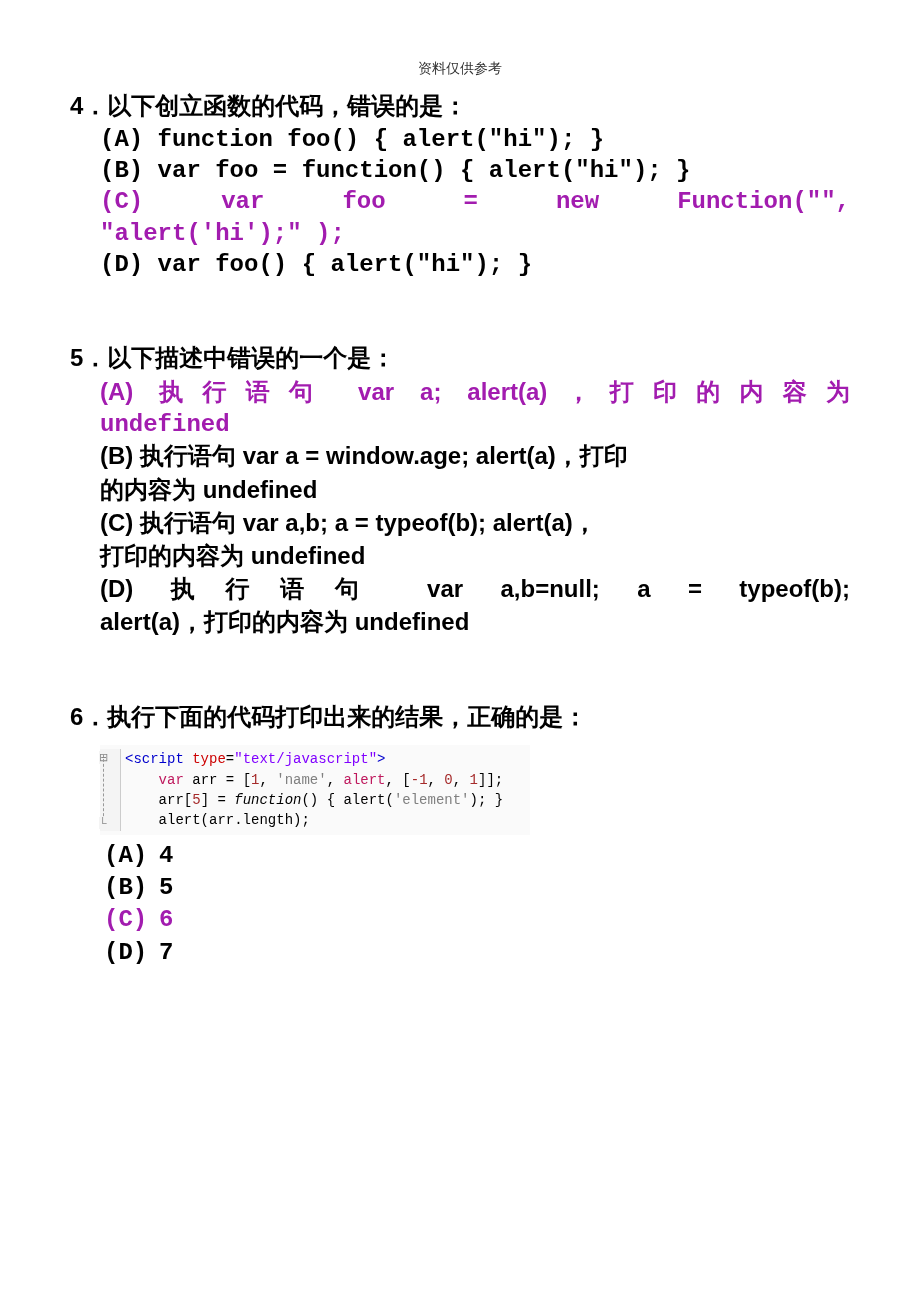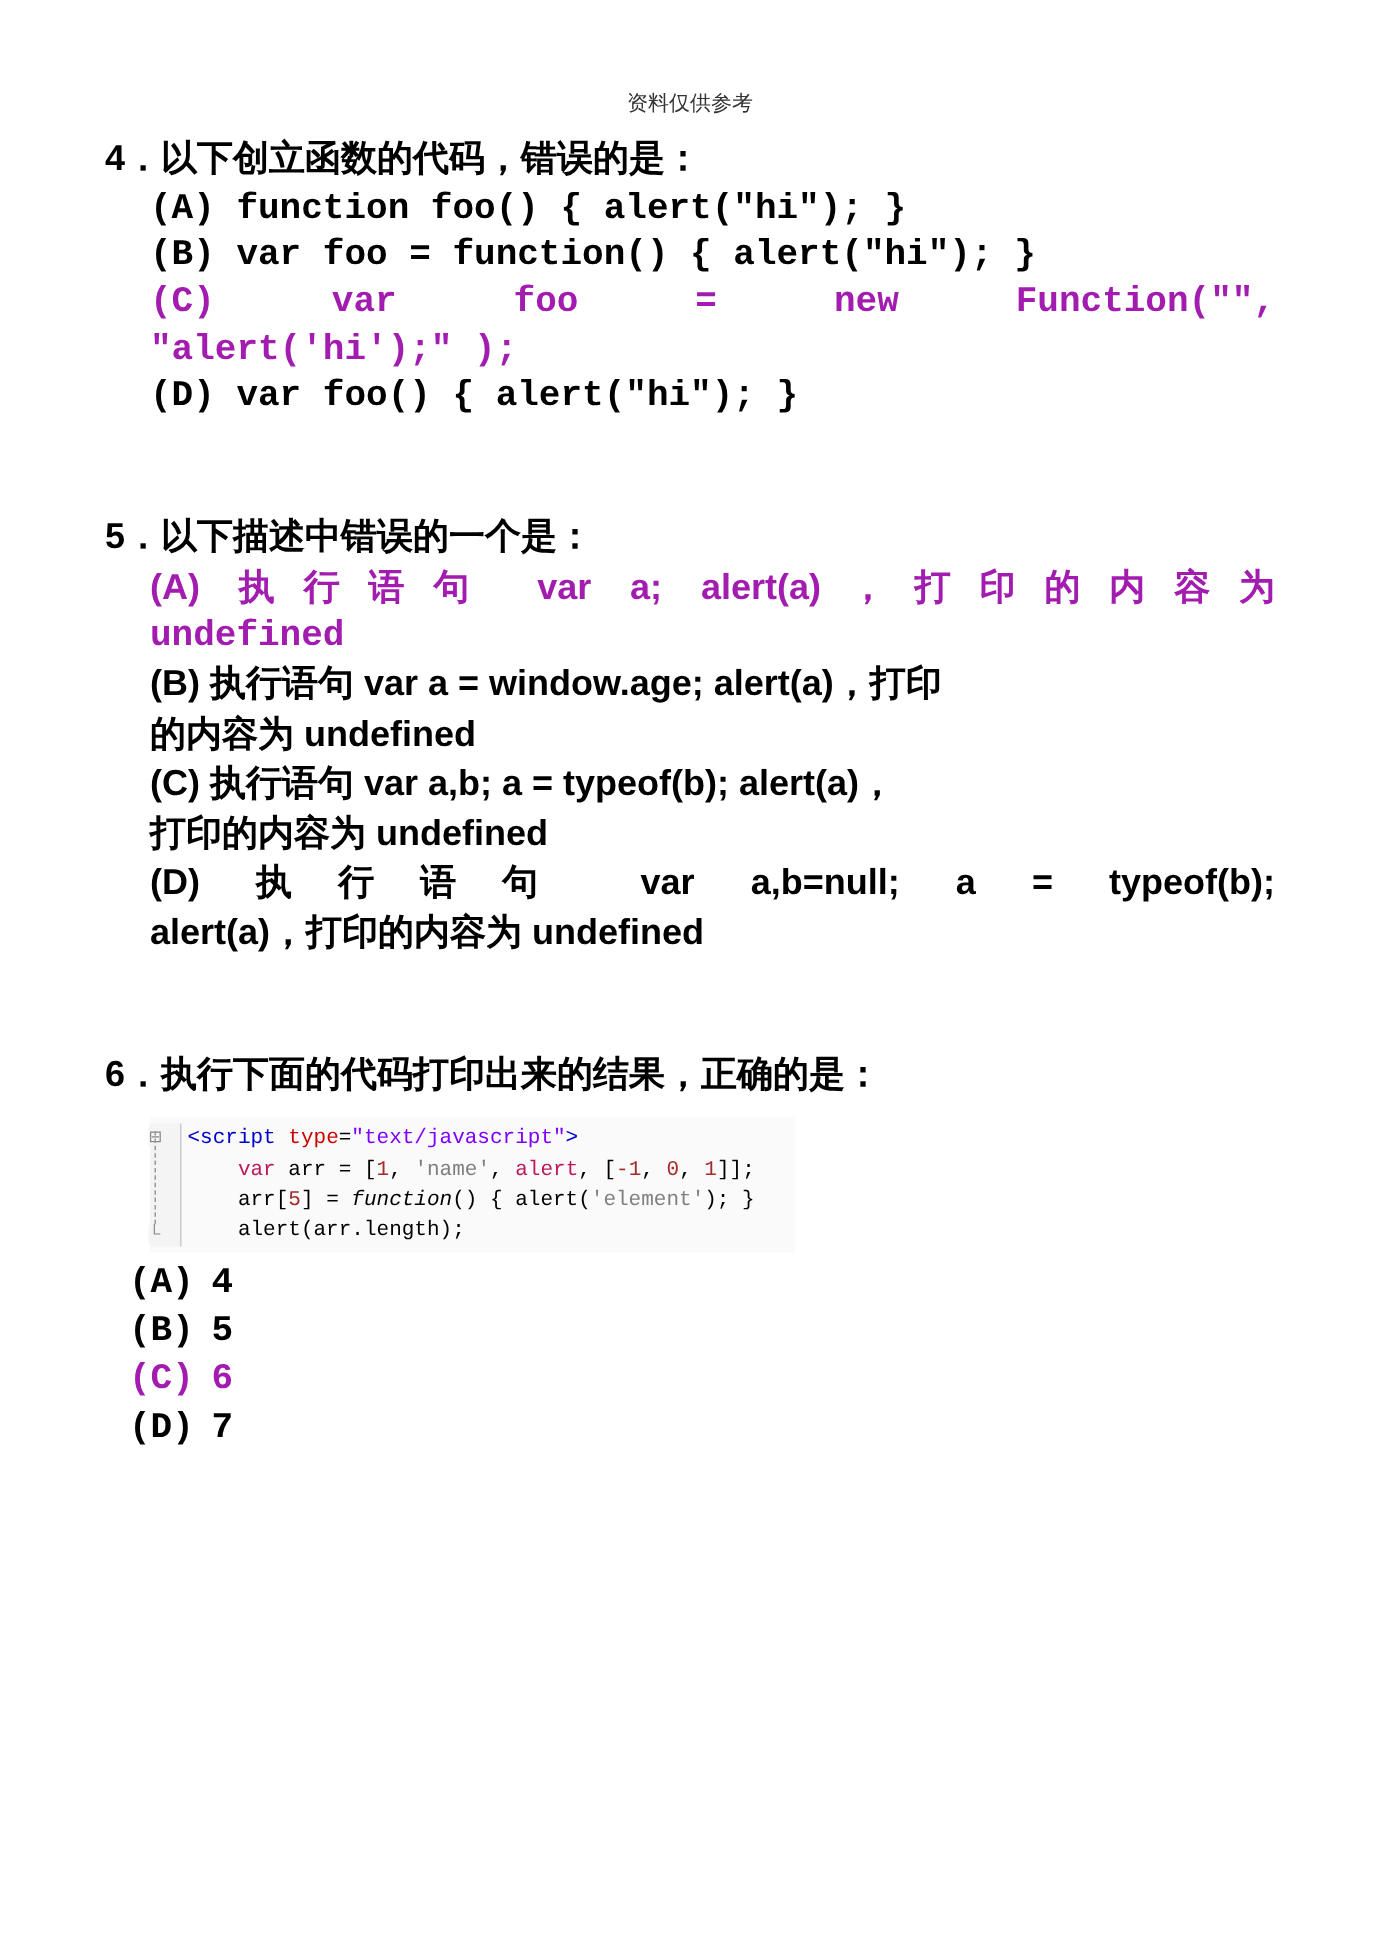--- a/index.html
+++ b/index.html
@@ -91,21 +91,21 @@
     color: #000;
   }
   .kw { color: #be185d; }
   .str { color: #808080; }
   .num { color: #a52a2a; }
   .func { color: #000; font-style: italic; }
   .tag { color: #0000cc; }
   .attr { color: #cc0000; }
   .val { color: #8000ff; }
   .short-opts {
-    margin-left: 16px;
+    margin-left: 34px;
     font-family: "Courier New", monospace;
     font-size: 24px;
     font-weight: bold;
     line-height: 1.35;
   }
   .short-opts .label {
     display: inline-block;
     width: 55px;
   }
   .watermark {

